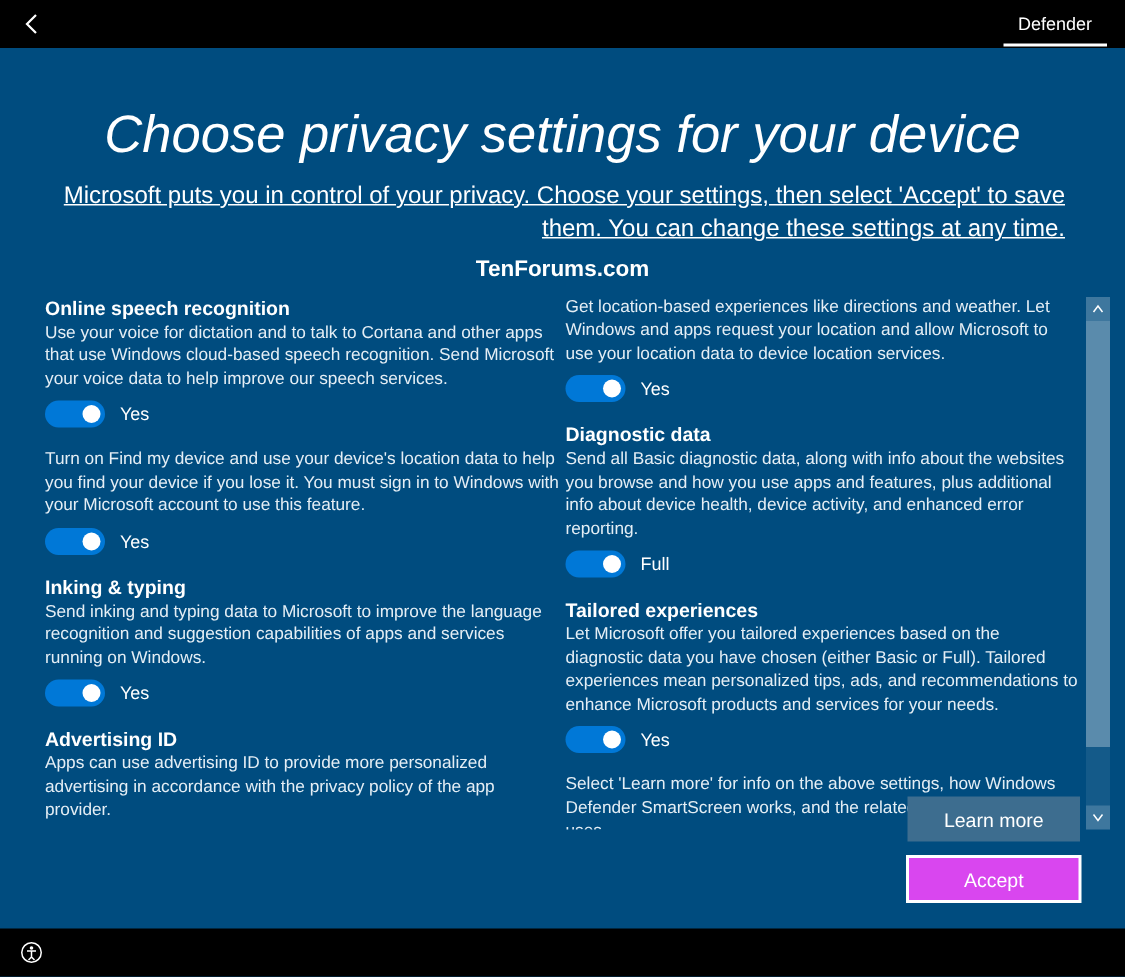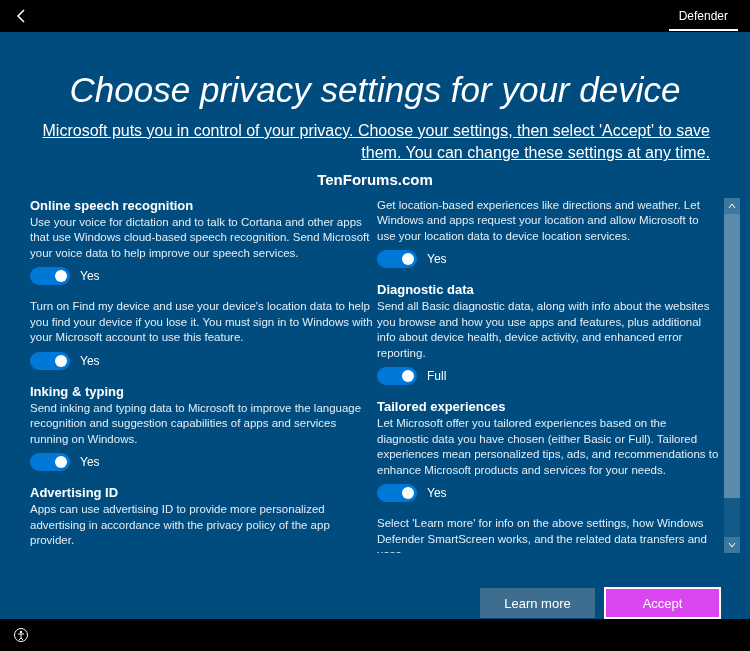--- a/index.html
+++ b/index.html
@@ -138,24 +138,25 @@
     .scroll-track { flex: 1; position: relative; }
     .scroll-thumb {
       position: absolute;
       top: 0;
       width: 100%;
       height: 88%;
       background: rgba(255,255,255,0.3);
     }
     .button-row {
       position: absolute;
-      bottom: 1px;
+      bottom: 18px;
       right: 30px;
       display: flex;
       gap: 10px;
+      flex-direction: column;
     }
     .btn {
       width: 115px;
       height: 30px;
       font-size: 13px;
       border: none;
       cursor: pointer;
       font-family: inherit;
     }
     .btn-secondary {

